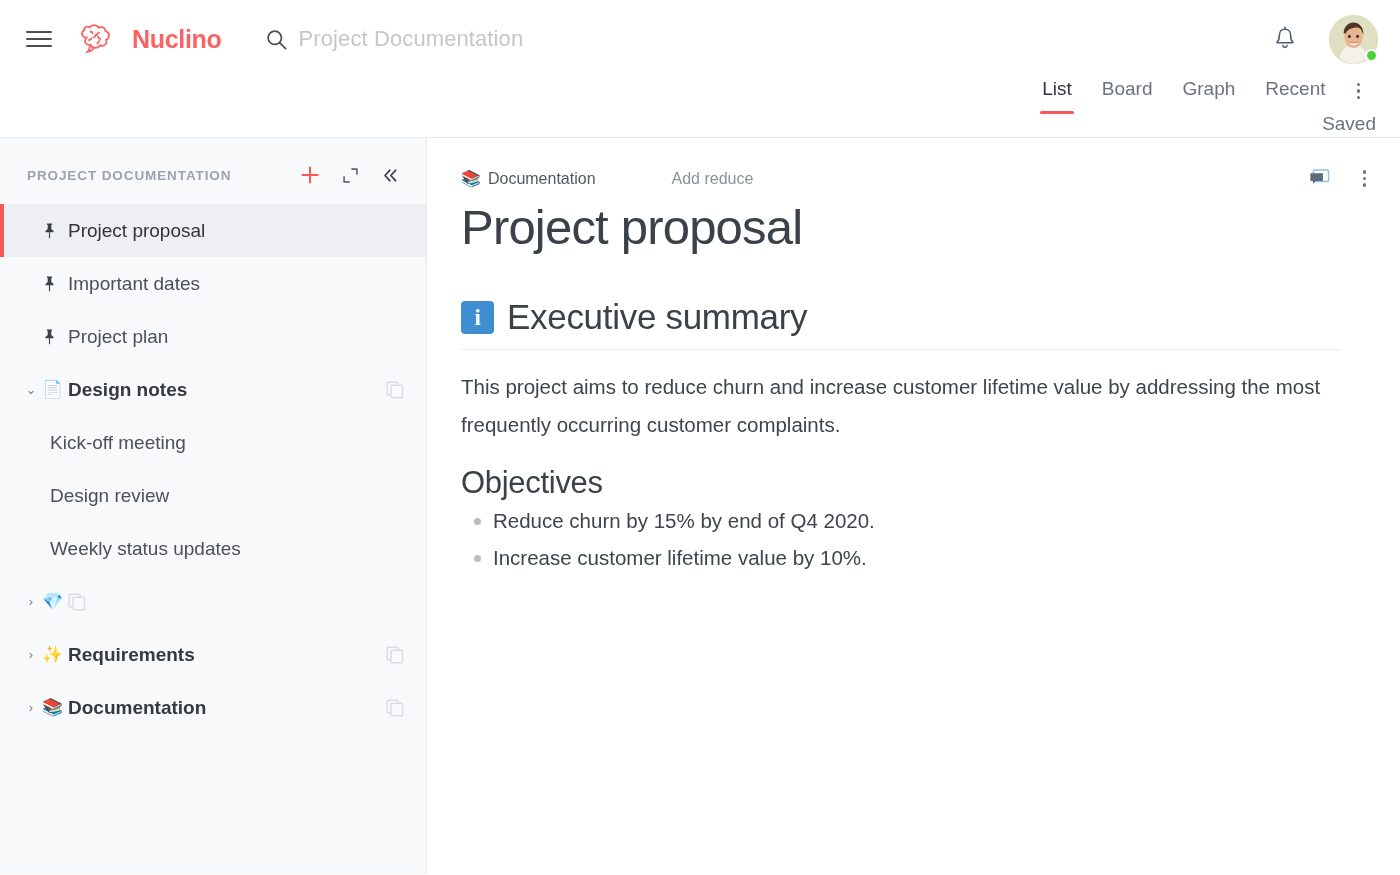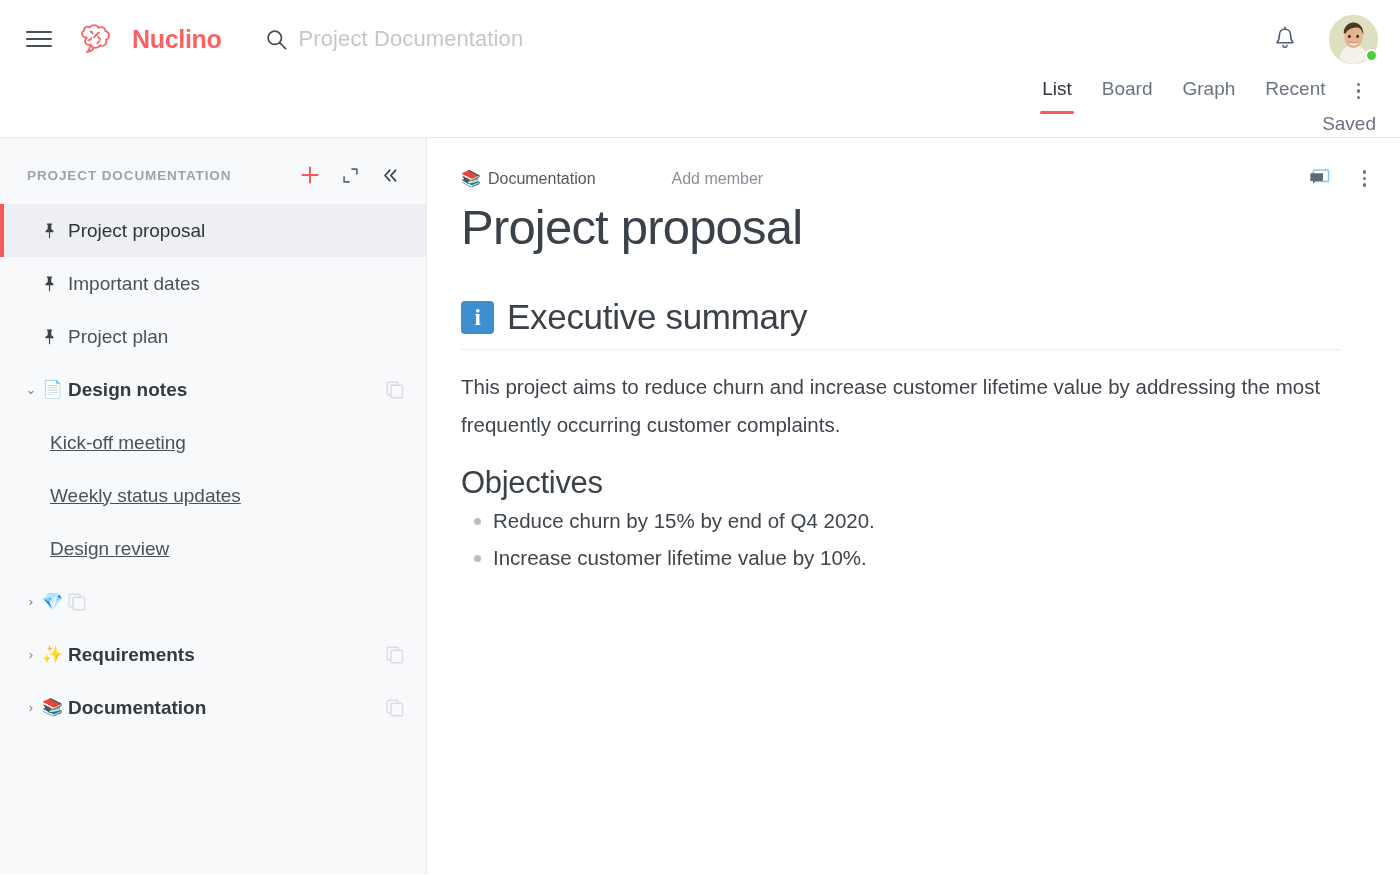--- a/index.html
+++ b/index.html
@@ -126,21 +126,21 @@
     color: #7b818a; font-size: 13px; line-height: 1;
     display: flex; align-items: center; justify-content: center;
   }
   .sb-item .glyph {
     width: 26px; flex: none; font-size: 17px; line-height: 1;
     display: flex; align-items: center;
   }
   .pin-icon { width: 15px; height: 17px; }
   .sb-item .lbl { flex: 1; white-space: nowrap; overflow: hidden; text-overflow: ellipsis; }
   .sb-item.cluster .lbl { font-weight: bold; color: #343a42; }
-  .sb-item.child { padding-left: 50px; text-decoration: underline; }
+  .sb-item.child { padding-left: 50px; }
   .sb-item.child .lbl { color: #4a5159; }
   .stack-icon { width: 18px; height: 18px; flex: none; opacity: .85; }
 
   
   .doc { flex: 1; background: #ffffff; position: relative; overflow: hidden; }
   .doc-top {
     display: flex; align-items: center;
     padding: 30px 30px 0 34px;
   }
   .crumb {
@@ -326,24 +326,24 @@
         <svg class="stack-icon" viewBox="0 0 18 18">
           <rect x="1.2" y="1.2" width="11" height="12.5" rx="1" fill="none" stroke="#d4d7dc" stroke-width="1.4"></rect>
           <rect x="5" y="4.2" width="11.5" height="12.5" rx="1" fill="#f8f9fb" stroke="#d4d7dc" stroke-width="1.4"></rect>
         </svg>
       </div>
 
       <div class="sb-item child">
         <span class="lbl">Kick-off meeting</span>
       </div>
       <div class="sb-item child">
+        <span class="lbl">Design review</span>
+      </div>
+      <div class="sb-item child">
         <span class="lbl">Weekly status updates</span>
-      </div>
-      <div class="sb-item child">
-        <span class="lbl">Design review</span>
       </div>
 
       <div class="sb-item cluster">
         <span class="chev">›</span>
         <span class="glyph">💎</span>
         <svg class="stack-icon" viewBox="0 0 18 18">
           <rect x="1.2" y="1.2" width="11" height="12.5" rx="1" fill="none" stroke="#d4d7dc" stroke-width="1.4"></rect>
           <rect x="5" y="4.2" width="11.5" height="12.5" rx="1" fill="#f8f9fb" stroke="#d4d7dc" stroke-width="1.4"></rect>
         </svg>
       </div>
@@ -370,21 +370,21 @@
 
     </div>
   </div>
 
   <div class="doc">
     <div class="doc-top">
       <div class="crumb">
         <span class="emoji">📚</span>
         <span>Documentation</span>
       </div>
-      <div class="add-member">Add member</div>
+      <div class="add-member">Add reduce</div>
       <div class="doc-top-spacer"></div>
       <svg class="comment-icon" viewBox="0 0 24 22">
         <rect x="5.5" y="2.2" width="16" height="12" rx="1.2" fill="none" stroke="#8fc4e8" stroke-width="1.6"></rect>
         <path d="M2.4 5.4h13.2v8.2H8.1L5.2 16.6v-3H2.4z" fill="#5c6b7a"></path>
       </svg>
       <div class="doc-more">
         <span class="dots-v">
             <i></i>
             <i></i>
             <i></i>

